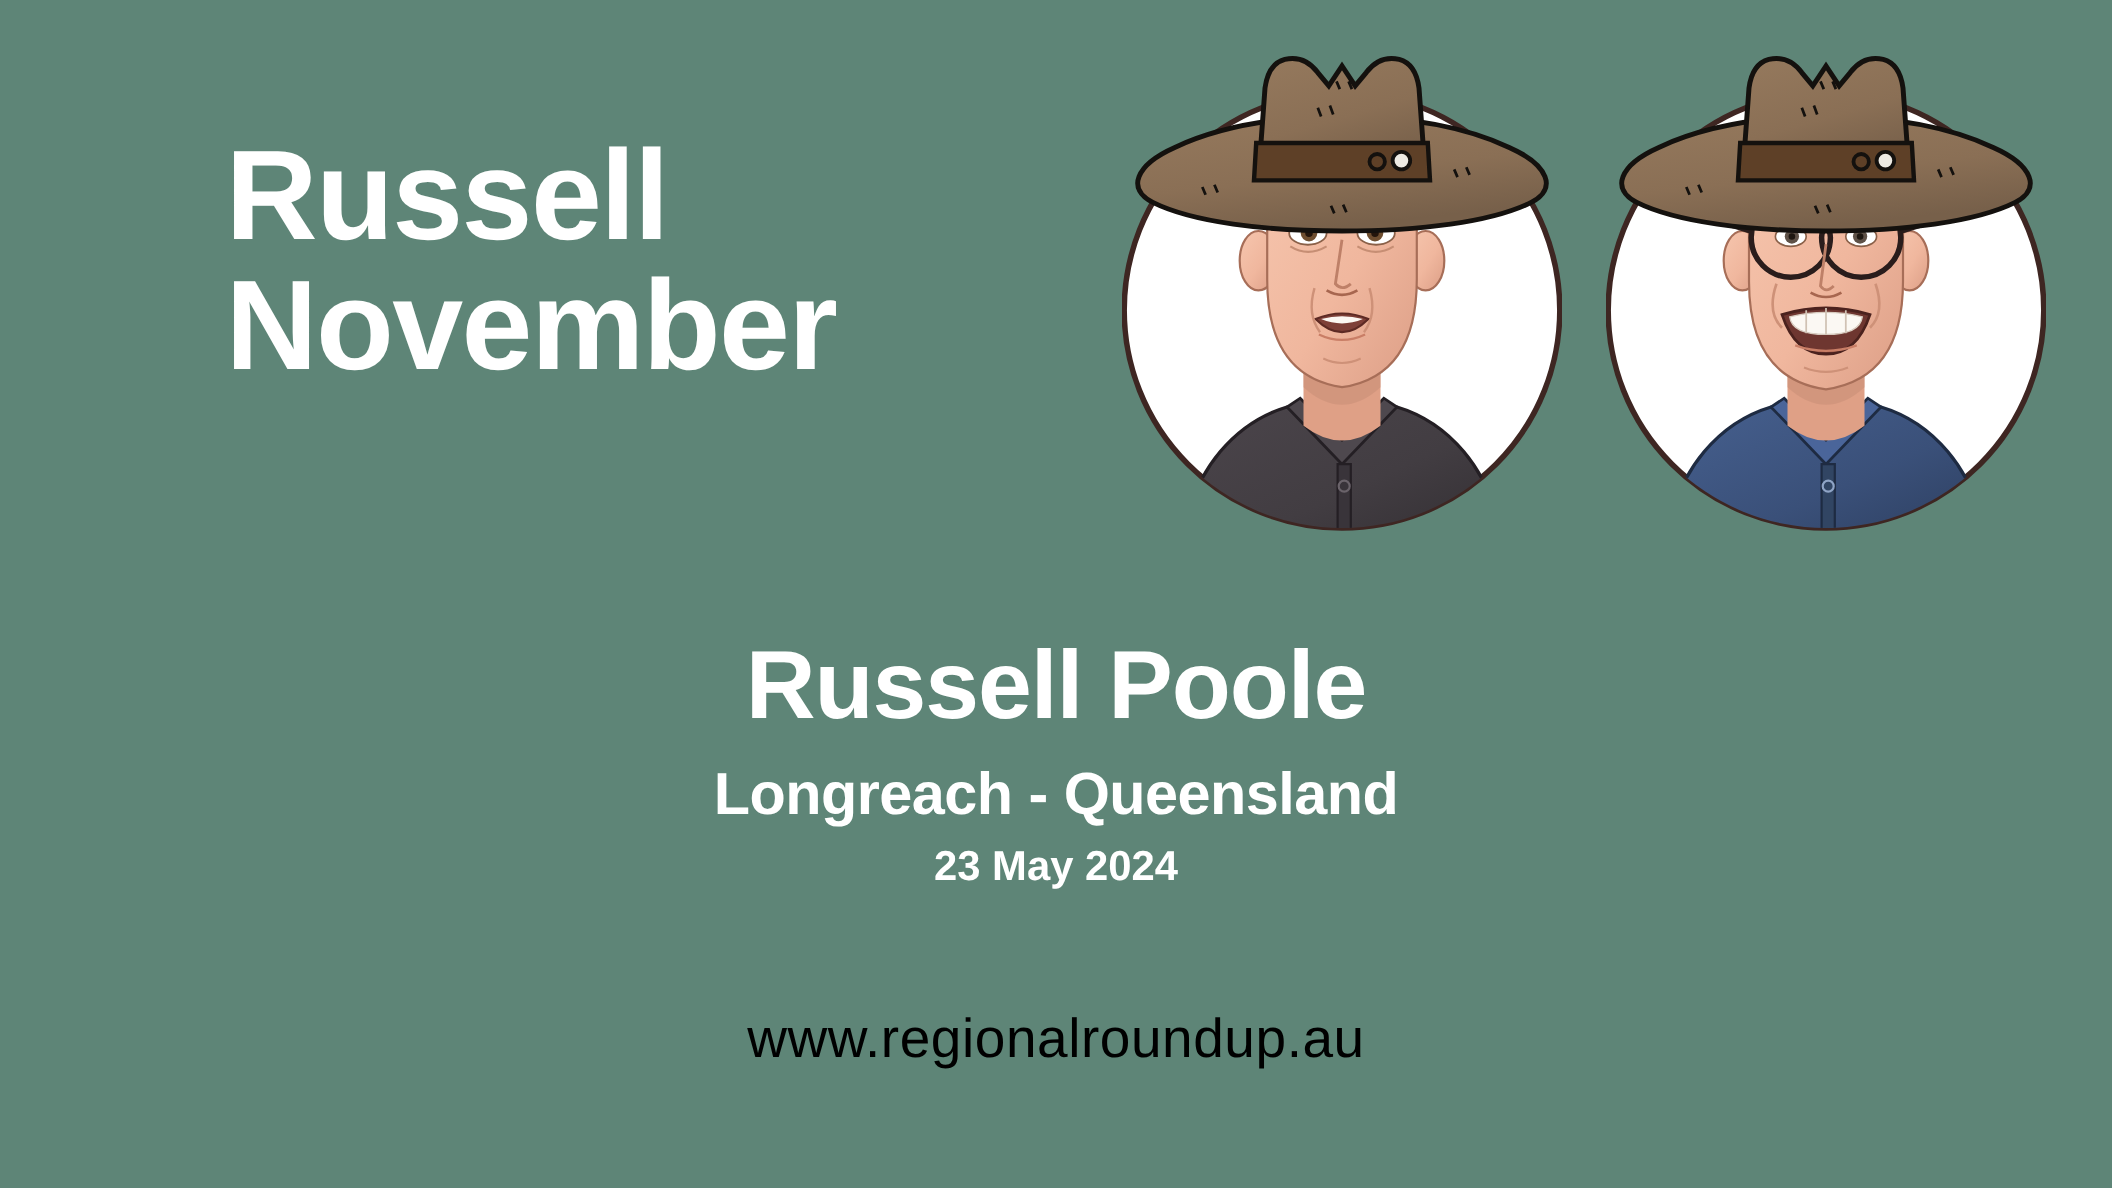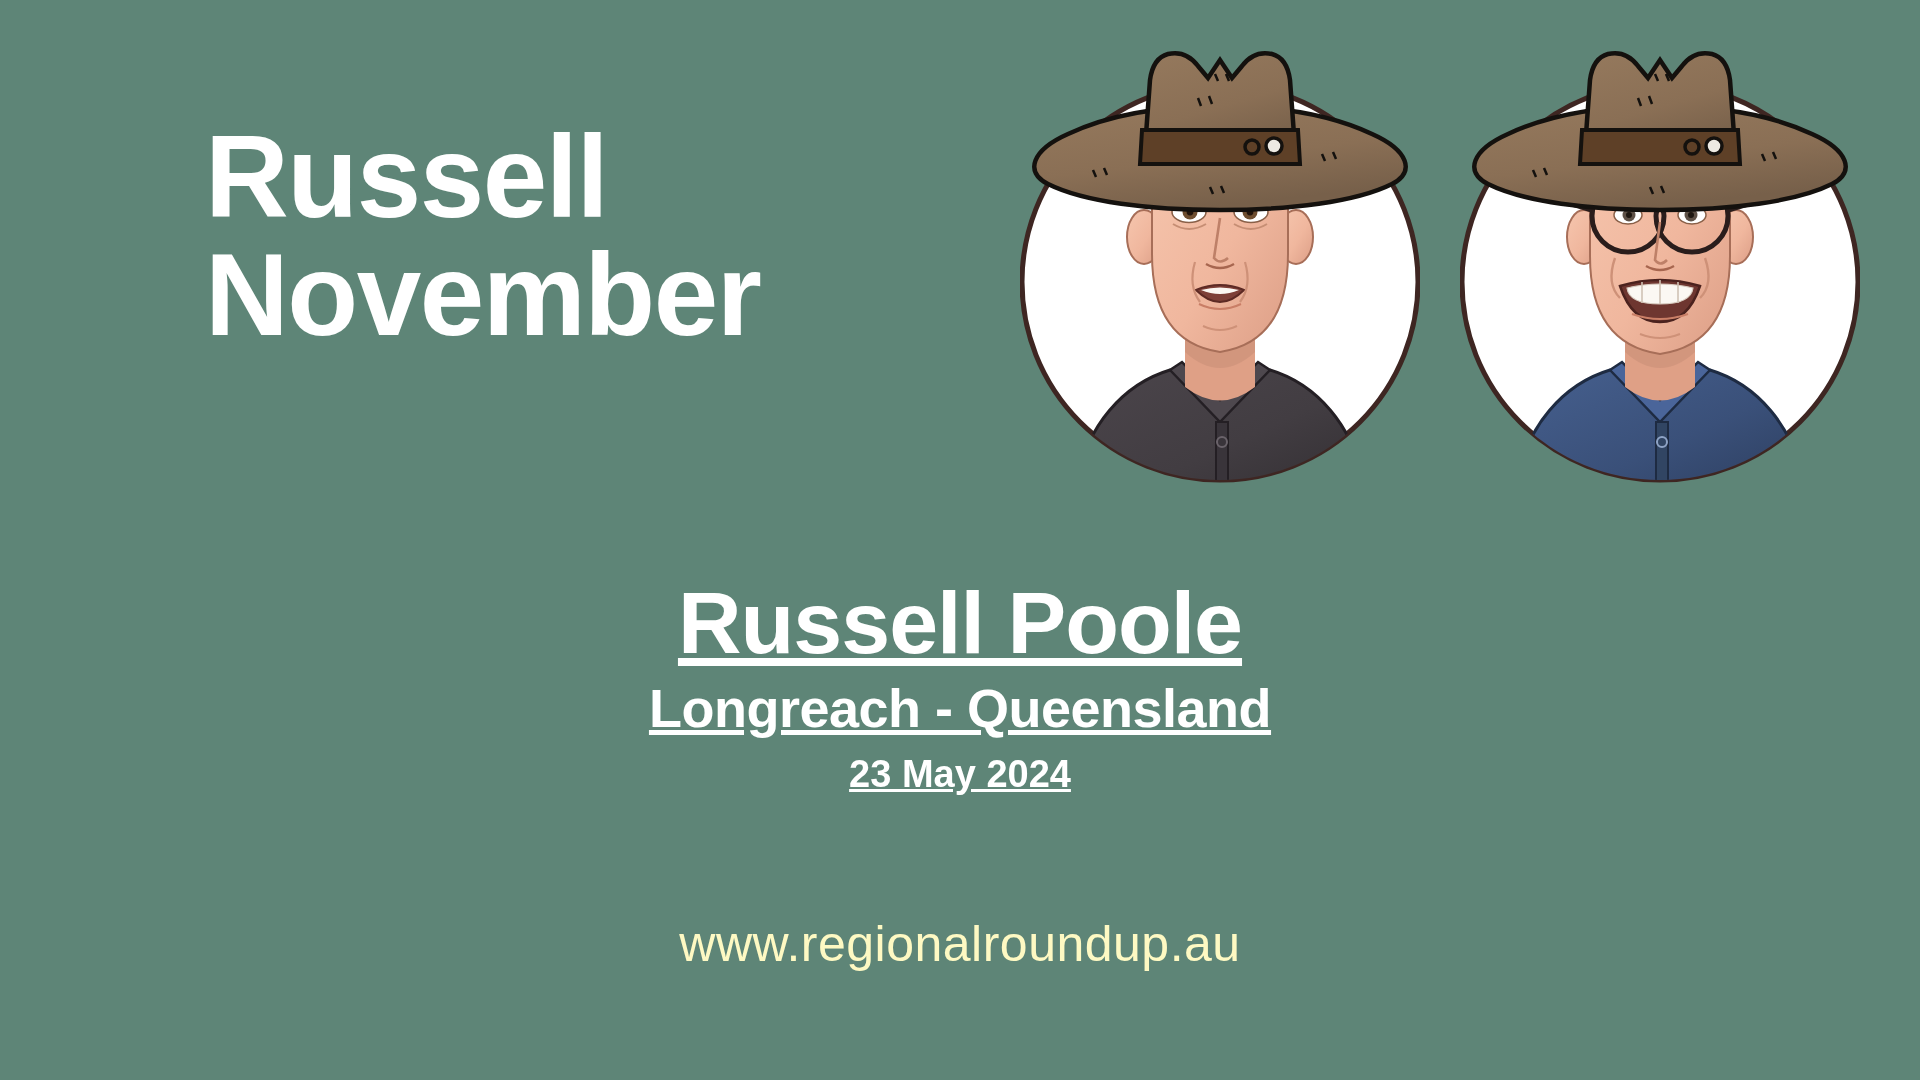--- a/index.html
+++ b/index.html
@@ -49,54 +49,53 @@
   #avatar-2 { left:440px; }
   .avatar svg { display:block; width:100%; height:100%; }
 
   
   #speaker-block {
     position:absolute;
     left:0;
     top:575px;
     width:1920px;
     text-align:center;
-    text-decoration:underline;
   }
   #speaker-name {
     font-size:88px;
     font-weight:bold;
     line-height:1.08;
     letter-spacing:-1px;
     color:#ffffff;
   }
   #speaker-location {
     font-size:54px;
     font-weight:bold;
     line-height:1.2;
-    margin-top:6px;
+    margin-top:20px;
     letter-spacing:-0.5px;
     color:#ffffff;
   }
   #speaker-date {
     font-size:38px;
     font-weight:bold;
     line-height:1.25;
     margin-top:10px;
     color:#ffffff;
   }
   #website-url {
     position:absolute;
     left:0;
     top:915px;
     width:1920px;
     text-align:center;
     font-size:50px;
     font-weight:300;
     letter-spacing:0.5px;
-    color:#fef9c3;
+    color:#000000;
   }
 </style>
 </head>
 <body>
 
 <div id="title-block">
   <div class="title-line">Russell</div>
   <div class="title-line">November</div>
 </div>
 

